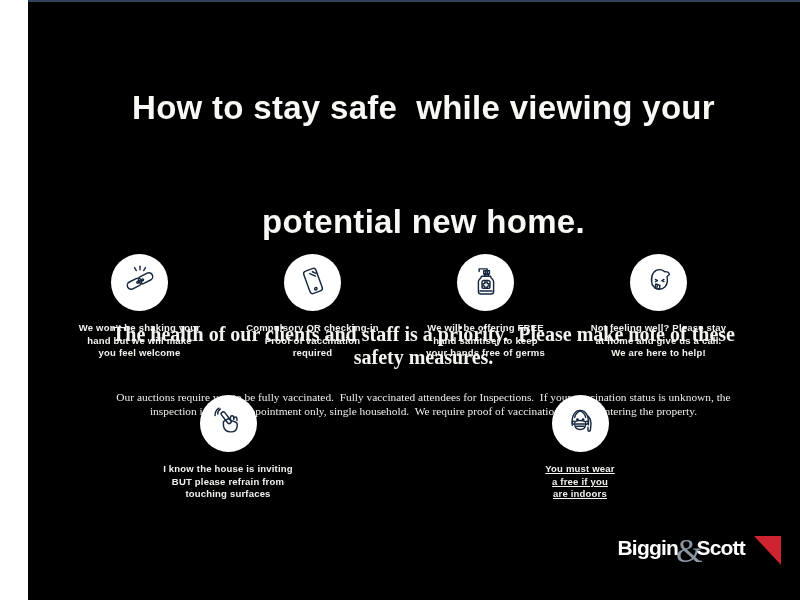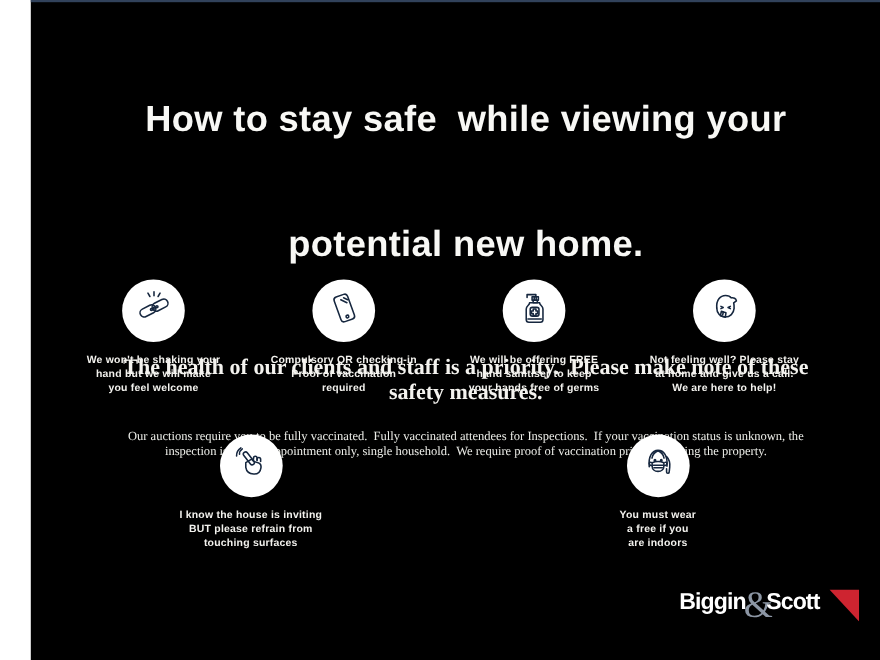--- a/index.html
+++ b/index.html
@@ -147,21 +147,21 @@
           </svg>
         </span>
       </div>
       <div class="caption">
         <div>I know the house is inviting</div>
         <div>BUT please refrain from</div>
         <div>touching surfaces</div>
       </div>
     </div>
 
-    <div class="row2-item item" style="left:470px;top:393px;">
+    <div class="row2-item item" style="left:452px;top:393px;text-decoration:underline;">
       <div class="circle">
         <span>
           <svg viewBox="0 0 40 40" class="ic">
             <path d="M11.8 23.5 C 10.8 13.5 14.6 7.8 20.2 7.8 c5.6 0 9.4 5.4 8.6 15.2"></path>
             <path d="M20.2 8.2 c-3.4 1.4 -5.2 3.8 -5.8 7"></path>
             <path d="M20.2 8.2 c3.4 1.4 5.2 3.8 5.8 7"></path>
             <path d="M13.8 19.3 c-1.4 -0.6 -2.3 0.6 -1.7 1.9 c0.4 0.9 1.2 1.2 2 1"></path>
             <path d="M26.8 19.3 c1.4 -0.6 2.3 0.6 1.7 1.9 c-0.4 0.9 -1.2 1.2 -2 1"></path>
             <circle cx="17.3" cy="17.4" r="0.7" fill="#16273F"></circle>
             <circle cx="23.3" cy="17.4" r="0.7" fill="#16273F"></circle>

